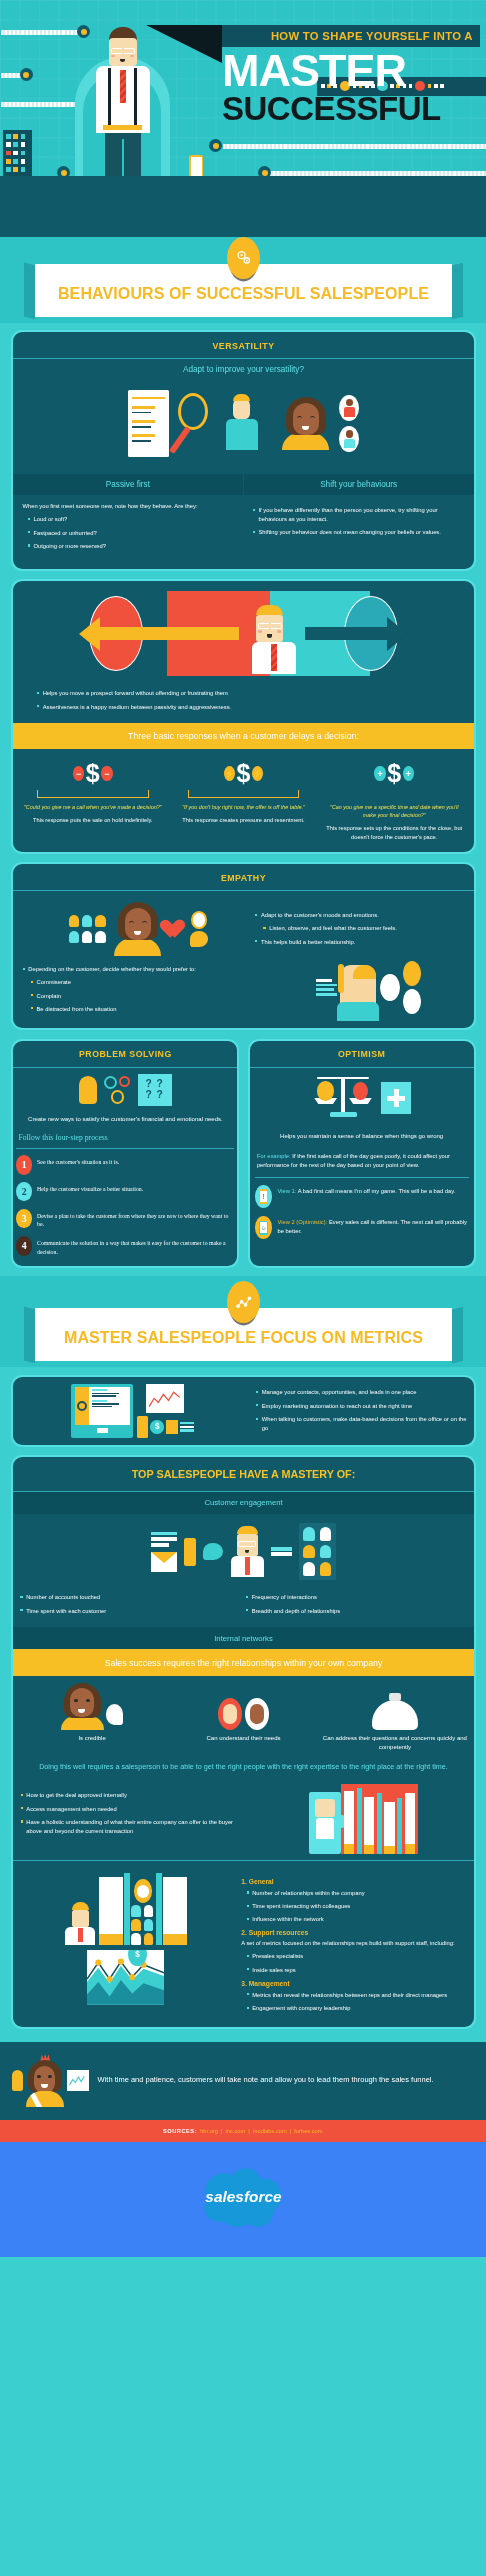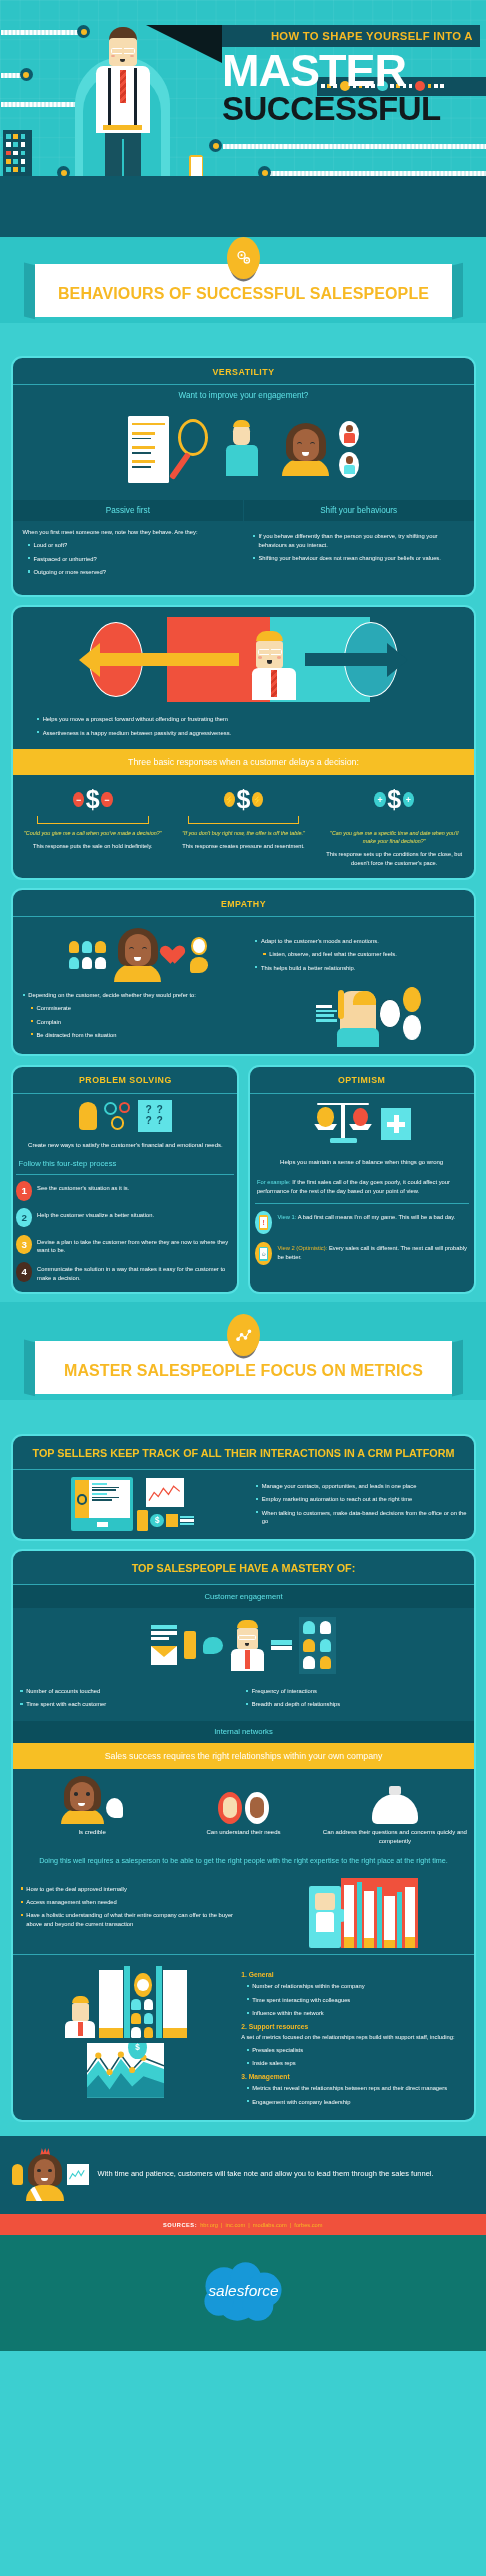--- a/index.html
+++ b/index.html
@@ -110,21 +110,21 @@
   .banner-card::before, .banner-card::after {
     content: ""; position: absolute; top: 0; width: 11.3px; height: 100%; background: #22a6ab; z-index: -1;
   }
   .banner-card::before { left: -11.3px; transform: skewY(14deg); }
   .banner-card::after { right: -11.3px; transform: skewY(-14deg); }
   .banner-card h2 {
     color: #f7b924; font-size: 16px; font-weight: bold; line-height: 1.22; letter-spacing: 0.1px;
   }
 
   
-  .panels { padding: 7.2px 11.3px 0; margin-top: 26px; }
+  .panels { padding: 7.2px 11.3px 0; }
   .panel {
     background: #0f5969; border: 2.1px solid #54e0e2; border-radius: 11.3px;
     margin-bottom: 8.2px; overflow: hidden;
   }
   .panel-head { text-align: center; padding: 8.8px 5.2px 7.2px; border-bottom: 0.5px solid #2fa7b4; }
   .panel-head h3 { color: #f7c325; font-size: 8.8px; font-weight: bold; letter-spacing: 0.5px; }
   .panel-body { padding: 7.2px 9.3px 9.3px; }
   .sub-q { text-align: center; color: #5fe3e7; font-size: 8.2px; padding: 5.2px 0 2.1px; }
 
   .illus { display:flex; align-items:center; justify-content:center; gap:9.3px; padding: 5.2px 0 7.2px; }
@@ -186,21 +186,21 @@
 
   .emp-row2 { display: flex; gap: 7.2px; align-items: flex-start; padding: 3.1px 0 1px; }
   .emp-row2 .txt { width: 56%; }
   .emp-row2 .pic { width: 44%; display: flex; justify-content: center; align-items: center; gap: 3.1px; }
   .headset { width: 36px; height: 44px; background: #f7d6a0; border-radius: 11.3px 11.3px 4.1px 4.1px; position: relative; }
 
   
   .dual { display: flex; gap: 8.2px; }
   .dual > .panel { flex: 1; margin-bottom: 8.2px; }
   .caption { text-align: center; font-size: 6px; line-height: 1.55; padding: 3.1px 5.2px 2.1px; }
-  .steps { padding: 3.1px 3.1px 2.1px; }
+  .steps { padding: 3.1px 3.1px 2.1px; font-family: Liberation Serif, serif; }
   .steps h4 { color: #5fe3e7; font-size: 7.7px; font-weight: normal; padding: 3.1px 2.1px 6.2px; border-bottom: 0.5px solid #2fa7b4; margin-bottom: 6.2px; }
   .step { display: flex; gap: 5.2px; margin-bottom: 7.2px; align-items: flex-start; position: relative; }
   .step .num { width: 15.5px; height: 19.6px; border-radius: 50%; flex: none; color: #fff; font-size: 9.8px;
     display: flex; align-items: center; justify-content: center; font-weight: bold; }
   .step .stxt { font-size: 5.8px; line-height: 1.5; padding-top: 3.1px; }
   .example { font-size: 5.8px; line-height: 1.55; padding: 3.1px 2.1px 7.2px; border-bottom: 0.5px solid #2fa7b4; margin-bottom: 7.2px;}
   .example b { color: #5fe3e7; font-weight: normal; }
   .view { display: flex; gap: 5.2px; align-items: flex-start; margin-bottom: 8.2px; }
   .view .ic { width: 17.5px; height: 23px; border-radius: 50%; flex: none; display: flex; align-items: center; justify-content: center; }
   .view .vtxt { font-size: 5.8px; line-height: 1.5; padding-top: 2.1px; }
@@ -232,21 +232,21 @@
 
   .closing { background: #0f5969; padding: 12.4px 12.4px 13.4px; display: flex; gap: 8.2px; align-items: center; }
   .closing .cpic { width: 77px; flex: none; display: flex; align-items: center; gap: 3.1px; }
   .closing .ctxt { flex: 1; }
   .closing .c1 { color: #3ccfd0; font-size: 7.5px; line-height: 1.45; margin-bottom: 6.2px; }
   .closing .c2 { color: #fff; font-size: 7.5px; line-height: 1.45; }
   .sources { background: #f0513c; text-align: center; padding: 7.7px 5.2px; font-size: 5.7px; }
   .sources .lab { color: #fff; font-weight: bold; letter-spacing: 0.5px; }
   .sources a { color: #f7b924; text-decoration: none; margin: 0 1.5px; }
   .sources .sep { color: #f7b924; }
-  .logo-wrap { background: #0f766e; padding: 18.5px 0 23px; text-align: center; }
+  .logo-wrap { background: #3b82f6; padding: 18.5px 0 23px; text-align: center; font-weight: bold; }
   .cloud { display: inline-block; position: relative; width: 103px; height: 72px; }
   .cloud svg { width: 103px; height: 72px; }
 
   .bld { width: 11.3px; background: #fff; }
   .mini-people { display:flex; flex-wrap: wrap; width: 46px; gap: 3.1px; justify-content:center; }
   .mp { width: 10.3px; height: 12.4px; }
 </style>
 </head>
 <body>
 
@@ -368,21 +368,21 @@
       <h2>BEHAVIOURS OF SUCCESSFUL SALESPEOPLE</h2>
     </div>
   </div>
 
   <div class="panels">
 
     <div class="panel">
       <div class="panel-head">
         <h3>VERSATILITY</h3>
       </div>
-      <div class="sub-q">Want to improve your engagement?</div>
+      <div class="sub-q">Adapt to improve your versatility?</div>
 
       <div class="illus" style="height:98px;">
         <div style="width:41px;height:67px;background:#fff;position:relative;border-radius:1.5px;">
           <div style="position:absolute;top:7.2px;left:4.1px;right:4.1px;height:1.5px;background:#f7b924"></div>
           <div style="position:absolute;top:15.5px;left:4.1px;width:23px;height:3.1px;background:#f7b924"></div>
           <div style="position:absolute;top:21.6px;left:4.1px;width:18.5px;height:1.5px;background:#16525f"></div>
           <div style="position:absolute;top:30px;left:4.1px;width:23px;height:3.1px;background:#f7b924"></div>
           <div style="position:absolute;top:36px;left:4.1px;width:18.5px;height:1.5px;background:#16525f"></div>
           <div style="position:absolute;top:44px;left:4.1px;width:23px;height:3.1px;background:#f7b924"></div>
           <div style="position:absolute;top:50px;left:4.1px;width:18.5px;height:1.5px;background:#16525f"></div>
@@ -671,41 +671,38 @@
             <div class="vtxt">
               <b style="color:#f7b924">View 2 (Optimistic):</b><span> Every sales call is different. The next call will probably be better.</span>
             </div>
           </div>
         </div>
       </div>
 
     </div>
   </div>
 
-  <div class="banner-wrap" style="padding-top:12px">
+  <div class="banner-wrap" style="padding-top:5px">
     <div class="banner-badge">
       <svg viewBox="0 0 40 40" fill="none" stroke="#fff" stroke-width="2.5">
         <polyline points="7,30 15,20 24,27 33,12"></polyline>
         <circle cx="7" cy="30" r="3" fill="#fff"></circle>
           <circle cx="15" cy="20" r="3" fill="#fff"></circle>
         <circle cx="24" cy="27" r="3" fill="#fff"></circle>
           <circle cx="33" cy="12" r="3" fill="#fff"></circle>
       </svg>
     </div>
     <div class="banner-card">
       <h2>MASTER SALESPEOPLE FOCUS ON METRICS</h2>
     </div>
   </div>
 
   <div class="panels">
 
     <div class="panel">
-      <div class="metric-head">
-        <h3>TOP SELLERS KEEP TRACK OF ALL THEIR INTERACTIONS IN A CRM PLATFORM</h3>
-      </div>
       <div class="crm-row">
         <div class="crm-pic">
           <div class="monitor">
             <div class="scr">
               <div style="width:14.4px;display:flex;align-items:center;justify-content:center">
                 <div style="width:10.3px;height:10.3px;border:2.6px solid #16525f;border-radius:50%"></div>
               </div>
               <div style="flex:1;background:#fff;padding:2.6px">
                 <div style="width:15.5px;height:2.1px;background:#5fe3e7;margin-bottom:1.5px"></div>
                 <div style="width:27px;height:1.5px;background:#16525f;margin-bottom:1px"></div>

